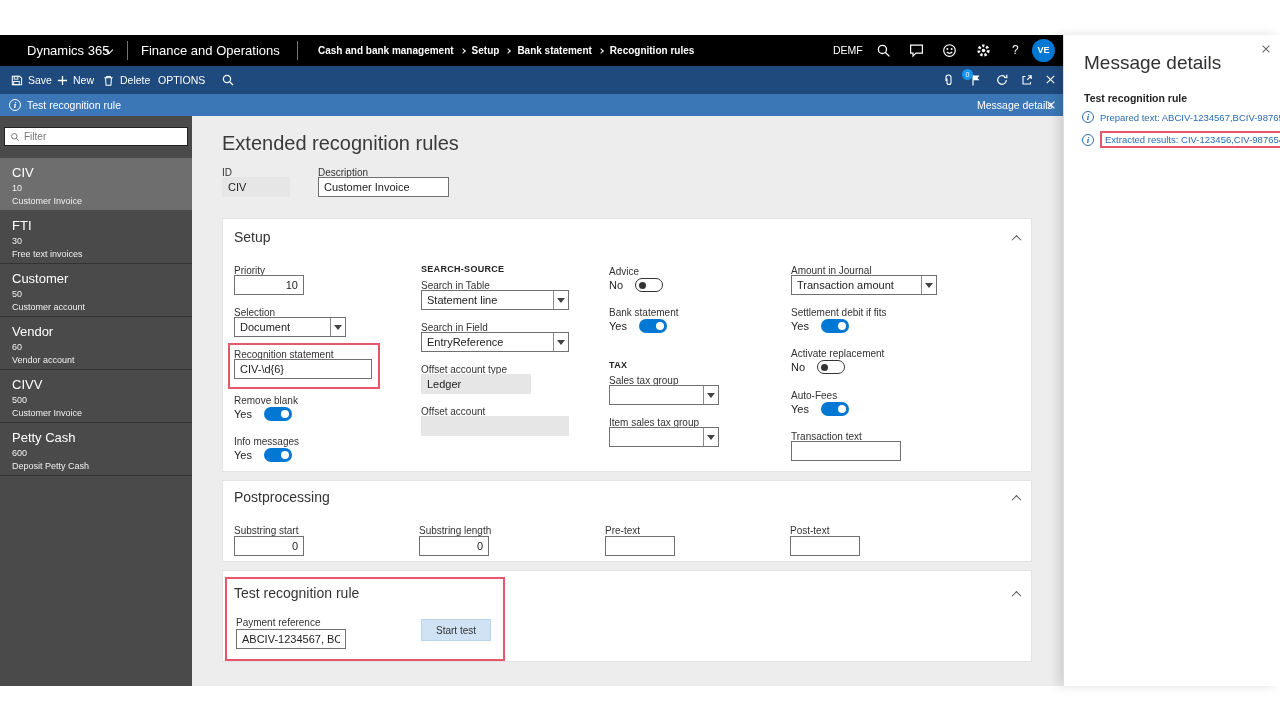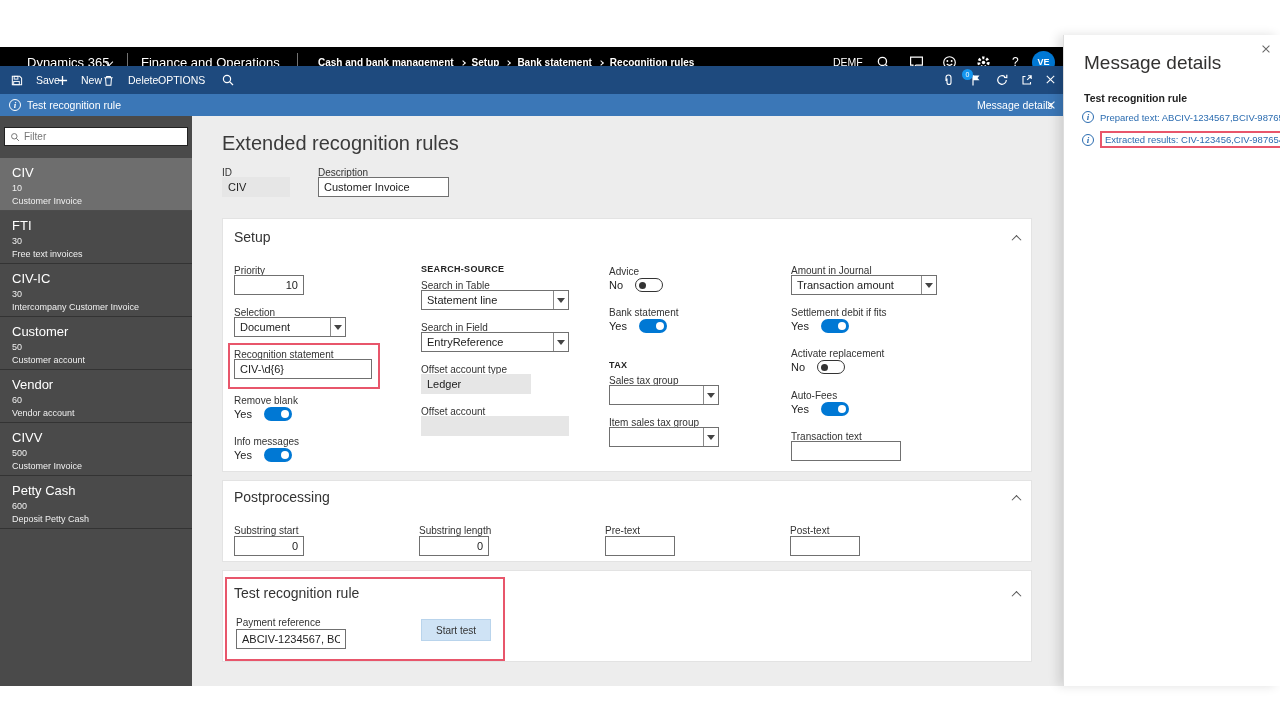--- a/index.html
+++ b/index.html
@@ -1,34 +1,34 @@
 <!DOCTYPE html>
 <html><head>
 <meta charset="utf-8">
 <style>
   * { margin:0; padding:0; box-sizing:border-box; }
   html,body { background:#fff; }
   body { font-family:"Liberation Sans","DejaVu Sans",sans-serif; }
   #page { position:relative; width:1280px; height:720px; background:#ffffff; overflow:hidden; }
 
   
-  .hdr { position:absolute; left:0; top:35px; width:1063px; height:31px; background:#000; color:#fff;margin-top:12px; }
+  .hdr { position:absolute; left:0; top:35px; width:1063px; height:31px; background:#000; color:#fff; }
   .hdr > * { position:absolute; }
   .hl { line-height:31px; font-size:13px; white-space:nowrap; cursor:pointer; }
   .vdiv { top:6px; width:1px; height:19px; background:rgba(255,255,255,.45); }
   .crumbs { left:318px; top:0; height:31px; display:flex; align-items:center; gap:7px; font-size:10px; font-weight:bold; white-space:nowrap; }
   .chev-r { display:inline-block; width:4px; height:4px; border-top:1.2px solid #fff; border-right:1.2px solid #fff; transform:rotate(45deg); }
   .chev-d { display:inline-block; width:6px; height:6px; border-right:1.2px solid #fff; border-bottom:1.2px solid #fff; transform:rotate(45deg); }
   .hicon { top:8px; width:15px; height:15px; cursor:pointer; }
   .avatar { left:1032px; top:4px; width:23px; height:23px; border-radius:50%; background:#0078d4; color:#fff; font-size:9px; font-weight:bold; text-align:center; line-height:23px; cursor:pointer; }
 
   
   .cmdbar { position:absolute; left:0; top:66px; width:1063px; height:28px; background:#1e4a7e; color:#fff; }
   .cmdbar > * { position:absolute; }
-  .cbtn { display:flex; align-items:center; gap:13px; height:28px; font-size:10.5px; cursor:pointer; white-space:nowrap; }
+  .cbtn { display:flex; align-items:center; gap:5px; height:28px; font-size:10.5px; cursor:pointer; white-space:nowrap; }
   .badge { position:absolute; left:-7px; top:-4px; width:11px; height:11px; border-radius:50%; background:#1496f0; color:#fff; font-size:7px; text-align:center; line-height:11px; }
 
   
   .msgbar { position:absolute; left:0; top:94px; width:1063px; height:22px; background:#3b77b7; color:#fff; }
   .msgbar > * { position:absolute; }
   .infoc { width:12px; height:12px; border:1px solid currentColor; border-radius:50%; font-family:"Liberation Serif",serif; font-style:italic; font-weight:bold; font-size:9px; text-align:center; line-height:11px; }
   .infoc::after { content:"i"; }
 
   
   .sidebar { position:absolute; left:0; top:116px; width:192px; height:570px; background:#4a4a4a; overflow:hidden; }
@@ -224,25 +224,20 @@
         <div class="sname">CIV</div>
         <div class="snum">10</div>
         <div class="sdesc">Customer Invoice</div>
       </div>
       <div class="sitem">
         <div class="sname">FTI</div>
         <div class="snum">30</div>
         <div class="sdesc">Free text invoices</div>
       </div>
       <div class="sitem">
-        <div class="sname">CIV-IC</div>
-        <div class="snum">30</div>
-        <div class="sdesc">Intercompany Customer Invoice</div>
-      </div>
-      <div class="sitem">
         <div class="sname">Customer</div>
         <div class="snum">50</div>
         <div class="sdesc">Customer account</div>
       </div>
       <div class="sitem">
         <div class="sname">Vendor</div>
         <div class="snum">60</div>
         <div class="sdesc">Vendor account</div>
       </div>
       <div class="sitem">

